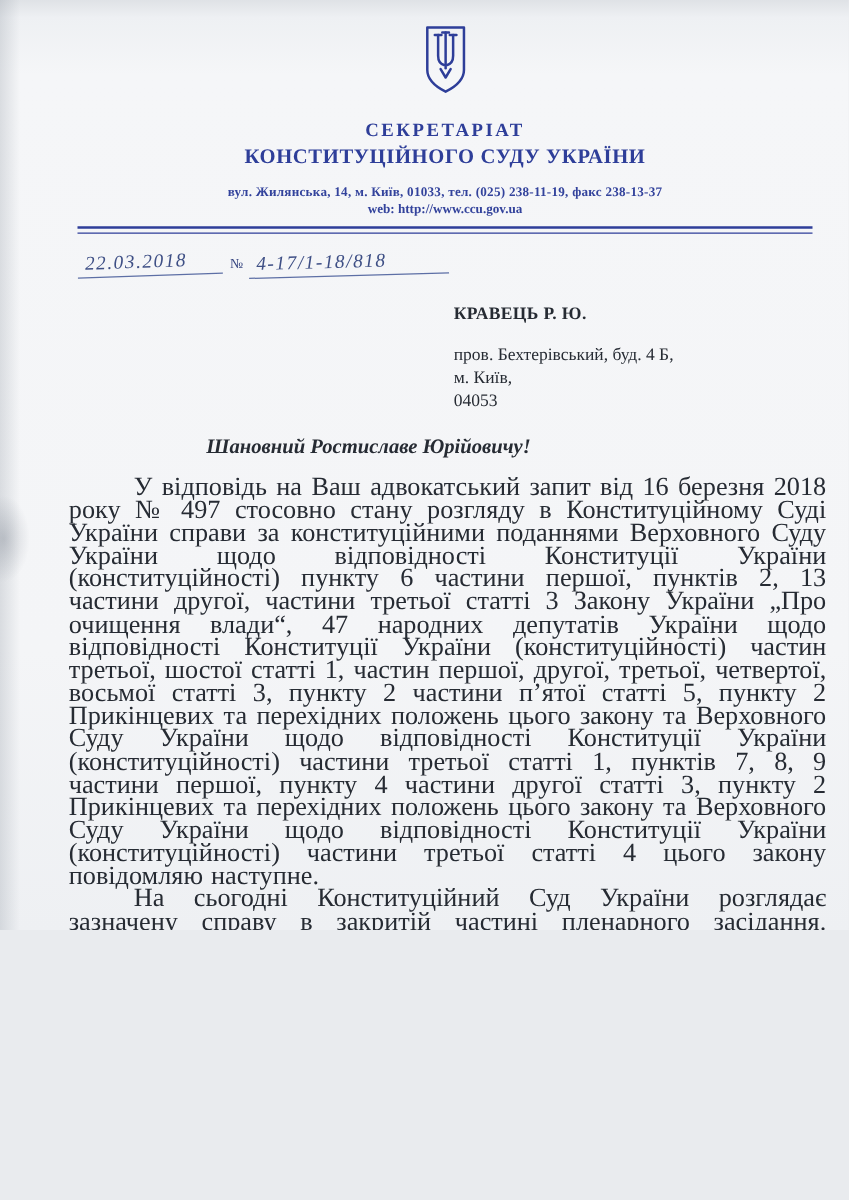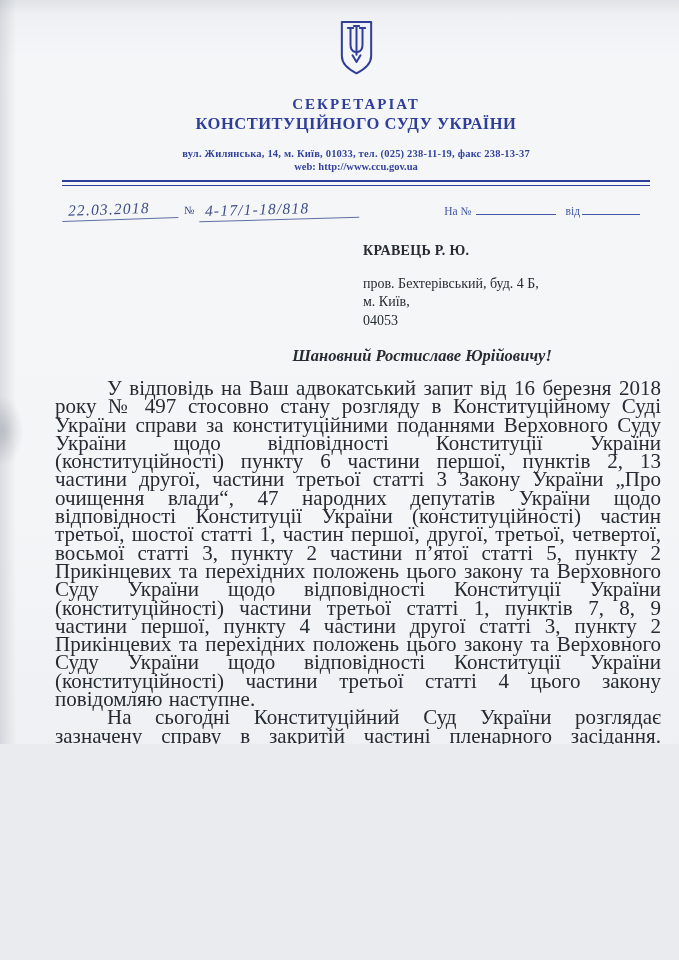--- a/index.html
+++ b/index.html
@@ -44,21 +44,21 @@
   .hw-num{min-width:150px;transform:rotate(-1.6deg);margin-left:2px;}
   .num-label{font-size:11px;color:#34437f;margin:0 2px 0 6px;}
   .ref-right{font-size:11.5px;color:#4156a5;white-space:nowrap;padding-bottom:3px;}
   .blank{display:inline-block;border-bottom:1px solid #4156a5;height:10px;}
   .blank-onum{width:80px;margin:0 10px 0 4px;}
   .blank-odate{width:58px;margin-left:2px;}
   
   .recipient{margin:22px 0 0 363px;font-size:14px;line-height:18.5px;}
   .recipient .r-name{font-weight:bold;margin-bottom:14px;letter-spacing:.3px;}
   
-  .salutation{margin:16px 0 0 165px;font-weight:bold;font-style:italic;font-size:16.5px;text-align:center;}
+  .salutation{margin:16px 0 0 165px;font-weight:bold;font-style:italic;font-size:16.5px;}
   
   .body-text{margin:13px 18px 0 55px;text-align:justify;font-size:21px;line-height:18.3px;word-spacing:1.2px;}
   .body-text p{margin:0;text-indent:52px;}
   
   .regards{margin:20px 0 0 120px;font-size:15.5px;}
   .sign-row{margin:6px 70px 0 122px;display:flex;align-items:center;}
   .sign-title{font-size:15.5px;white-space:nowrap;}
   .signature{margin-left:24px;margin-top:-6px;}
   .signature svg{width:126px;height:52px;}
   .sign-name{margin-left:26px;font-weight:bold;font-size:16.5px;letter-spacing:.4px;white-space:nowrap;color:#1d2026;}
@@ -85,23 +85,20 @@
     <div class="org2">КОНСТИТУЦІЙНОГО СУДУ УКРАЇНИ</div>
     <div class="addr">вул. Жилянська, 14, м. Київ, 01033, тел. (025) 238-11-19, факс 238-13-37</div>
     <div class="web">web: http://www.ccu.gov.ua</div>
     <div class="double-rule"></div>
   </div>
 
   <div class="ref-row">
     <div class="ref-left">
       <span class="hw hw-date">22.03.2018</span><span class="num-label">№</span><span class="hw hw-num">4-17/1-18/818</span>
     </div>
-    <div class="ref-right">
-      <span>На №</span><span class="blank blank-onum"></span><span>від</span><span class="blank blank-odate"></span>
-    </div>
   </div>
 
   <div class="recipient">
     <div class="r-name">КРАВЕЦЬ Р. Ю.</div>
     <div>пров. Бехтерівський, буд. 4 Б,</div>
     <div>м. Київ,</div>
     <div>04053</div>
   </div>
 
   <div class="salutation">Шановний Ростиславе Юрійовичу!</div>

